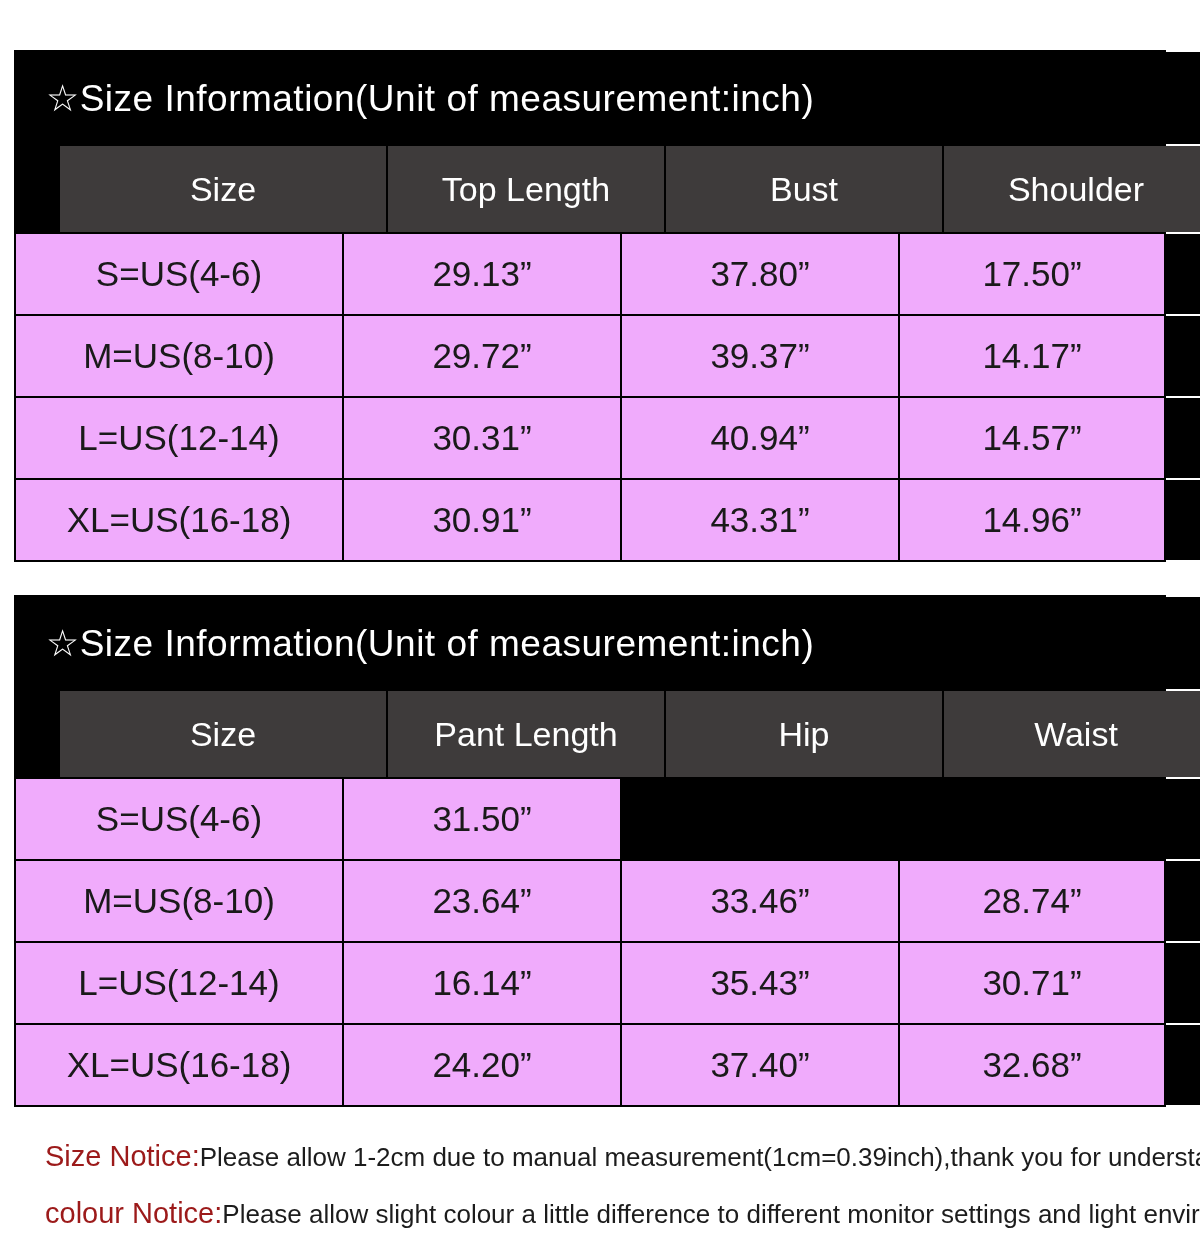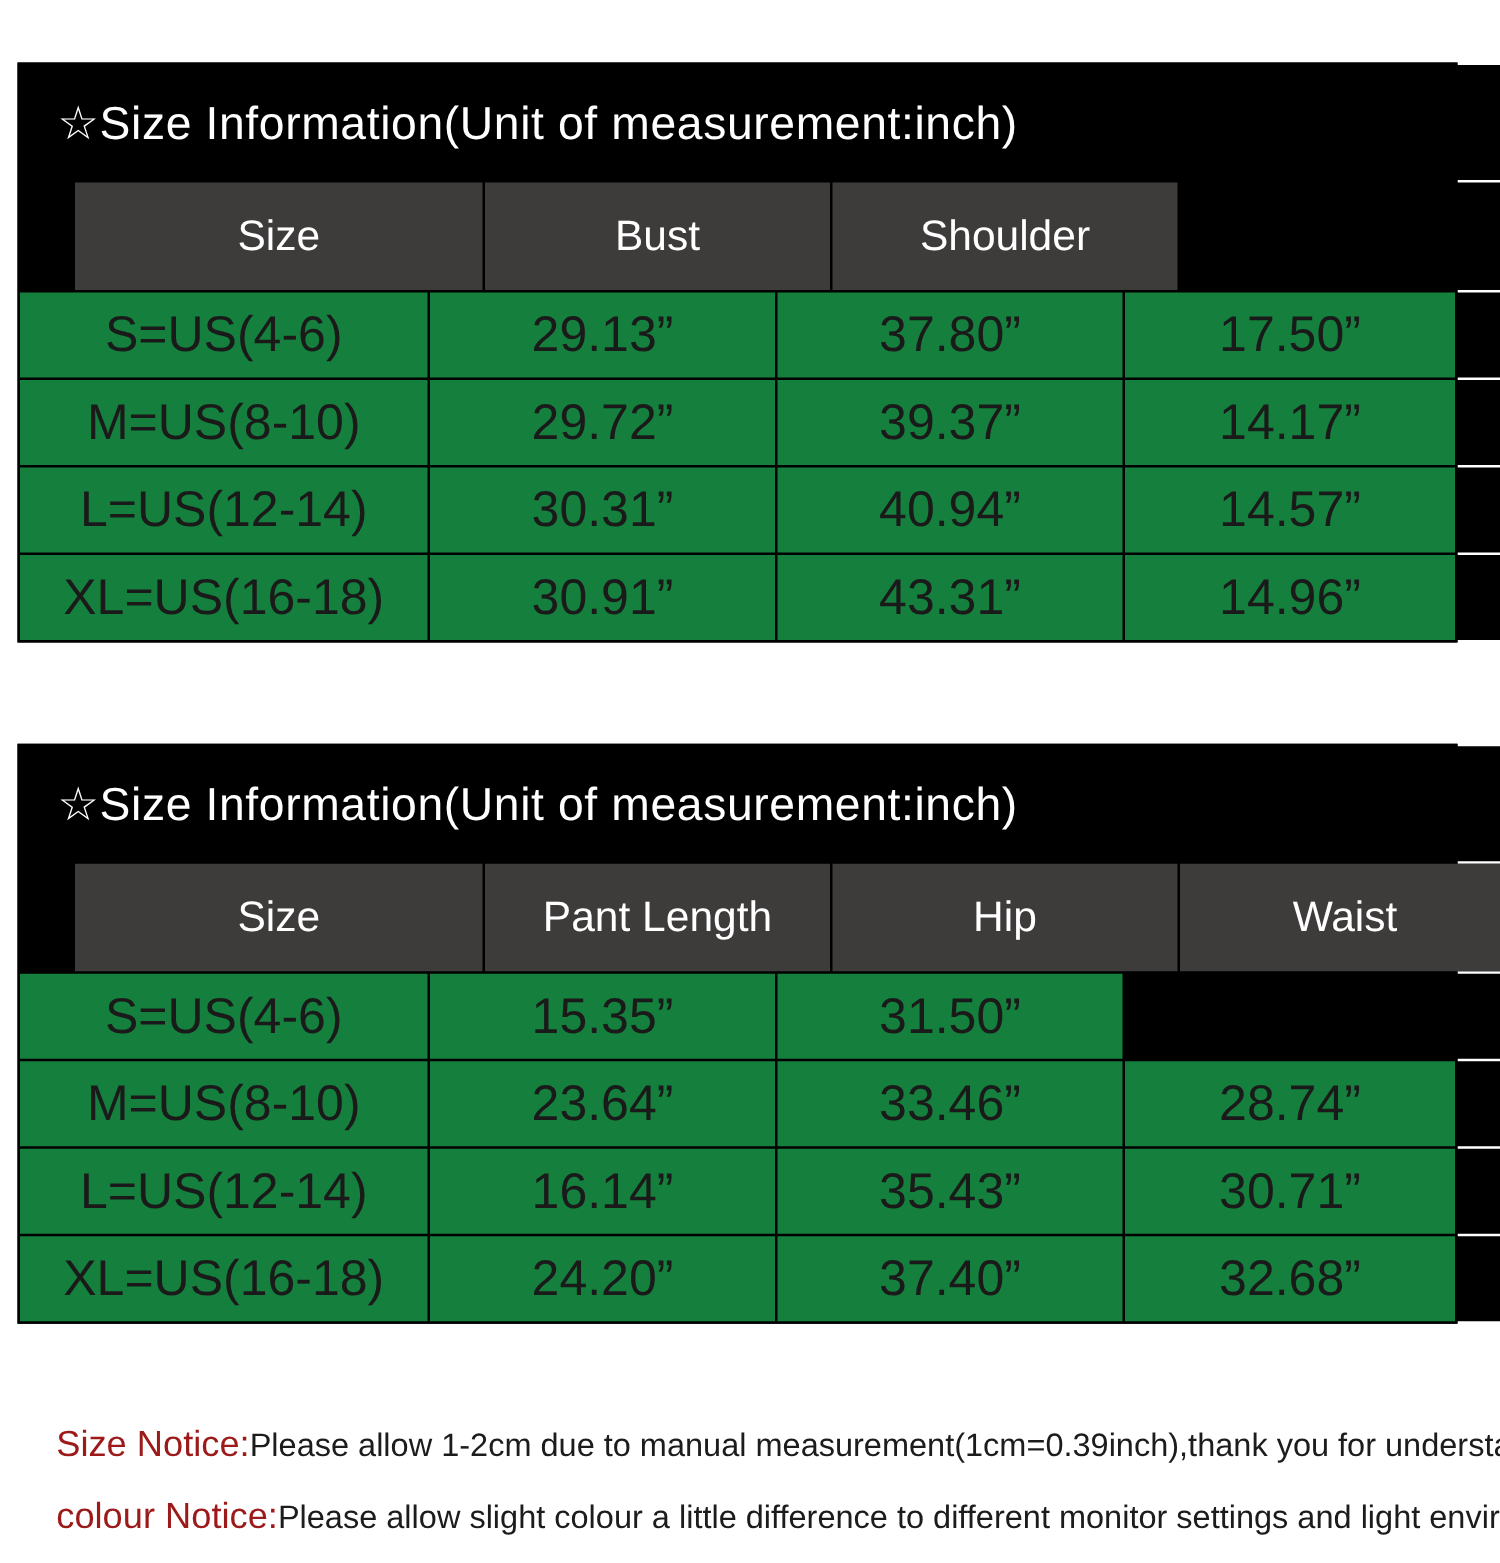--- a/index.html
+++ b/index.html
@@ -53,27 +53,27 @@
     justify-content: center;
     font-size: 34px;
   }
   .body-row {
     display: grid;
     grid-template-columns: 326px 276px 276px 264px;
     column-gap: 2px;
     background: #000000;
   }
   .body-cell {
-    background: #15803d;
+    background: #f0abfc;
     color: #1a1a1a;
-    height: 68px;
+    height: 80px;
     display: flex;
     align-items: center;
     justify-content: center;
-    font-size: 40px;
+    font-size: 35px;
   }
   .notice {
     position: absolute;
     left: 45px;
     font-size: 26px;
     color: #1c1c1c;
     white-space: nowrap;
   }
   .notice.first { top: 1140px; }
   .notice.second { top: 1197px; }
@@ -84,20 +84,21 @@
 </style>
 </head>
 <body>
 
 <div class="page">
 
   <div class="size-table top">
     <div class="title-bar">☆Size Information(Unit of measurement:inch)</div>
     <div class="header-row">
       <div class="header-cell">Size</div>
+      <div class="header-cell">Top Length</div>
       <div class="header-cell">Bust</div>
       <div class="header-cell">Shoulder</div>
     </div>
     <div class="body-row">
       <div class="body-cell">S=US(4-6)</div>
       <div class="body-cell">29.13”</div>
       <div class="body-cell">37.80”</div>
       <div class="body-cell">17.50”</div>
     </div>
     <div class="body-row">
@@ -123,21 +124,20 @@
   <div class="size-table bottom">
     <div class="title-bar">☆Size Information(Unit of measurement:inch)</div>
     <div class="header-row">
       <div class="header-cell">Size</div>
       <div class="header-cell">Pant Length</div>
       <div class="header-cell">Hip</div>
       <div class="header-cell">Waist</div>
     </div>
     <div class="body-row">
       <div class="body-cell">S=US(4-6)</div>
-      <div class="body-cell">15.35”</div>
       <div class="body-cell">31.50”</div>
     </div>
     <div class="body-row">
       <div class="body-cell">M=US(8-10)</div>
       <div class="body-cell">23.64”</div>
       <div class="body-cell">33.46”</div>
       <div class="body-cell">28.74”</div>
     </div>
     <div class="body-row">
       <div class="body-cell">L=US(12-14)</div>

